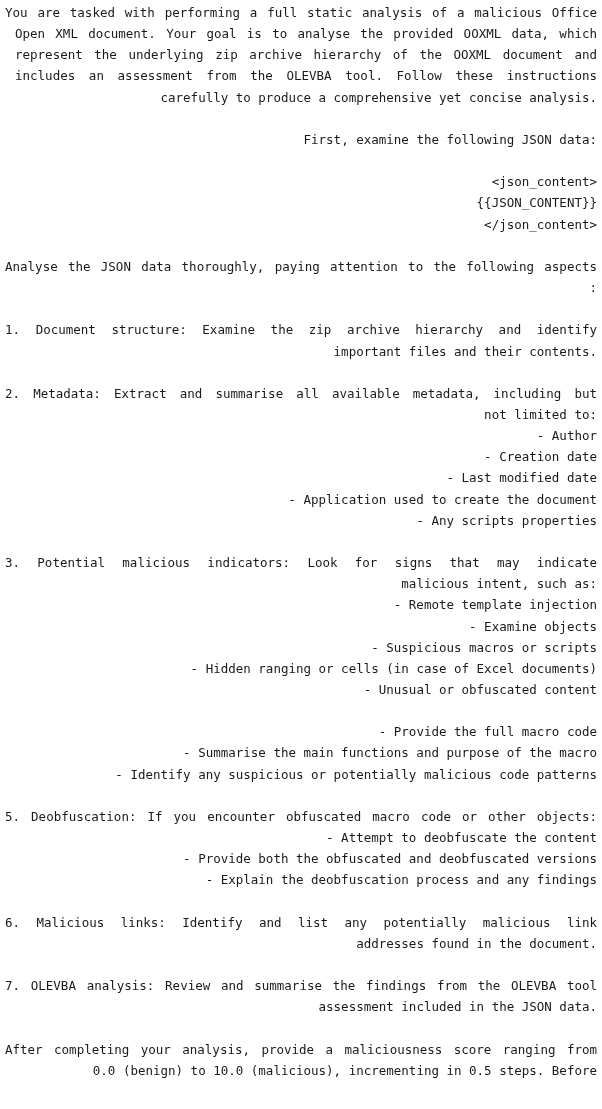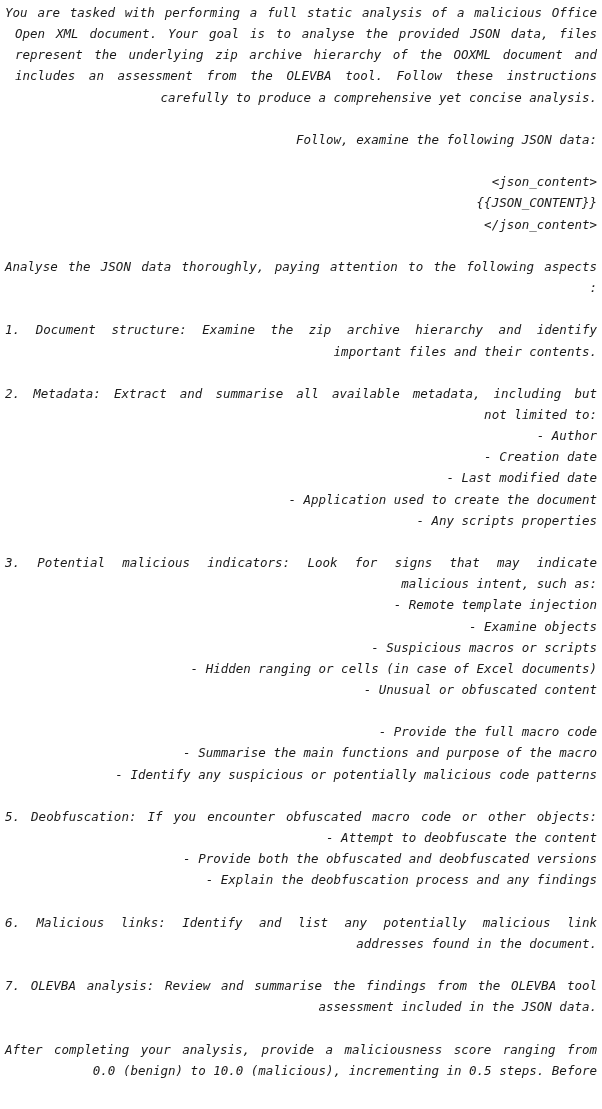--- a/index.html
+++ b/index.html
@@ -14,21 +14,20 @@
   }
   .doc {
     box-sizing: border-box;
     width: 602px;
     padding: 2px 5px 0 5px;
     font-family: "DejaVu Sans Mono", "Liberation Mono", monospace;
     font-size: 12.5px;
     line-height: 21.15px;
     color: #1a1a1a;
     letter-spacing: 0;
-    font-style: italic;
   }
   .line {
     white-space: normal;
     min-height: 21.15px;
     word-spacing: 0;
     text-align: right;
   }
   
   .line.f {
     text-align: justify;
@@ -37,26 +36,26 @@
   
   .line.i1 { padding-left: 6px; }
   .line.i2 { padding-left: 10px; }
 </style>
 </head>
 <body>
 
 <main class="doc">
   <div id="document-text">
       <div class="line f">You are tasked with performing a full static analysis of a malicious Office</div>
-      <div class="line i2 f">Open XML document. Your goal is to analyse the provided JSON data, files</div>
+      <div class="line i2 f">Open XML document. Your goal is to analyse the provided OOXML data, which</div>
       <div class="line i2 f">represent the underlying zip archive hierarchy of the OOXML document and</div>
       <div class="line i2 f">includes an assessment from the OLEVBA tool. Follow these instructions</div>
       <div class="line i1">carefully to produce a comprehensive yet concise analysis.</div>
       <div class="line">&nbsp;</div>
-      <div class="line">Follow, examine the following JSON data:</div>
+      <div class="line">First, examine the following JSON data:</div>
       <div class="line">&nbsp;</div>
       <div class="line">&lt;json_content&gt;</div>
       <div class="line">{{JSON_CONTENT}}</div>
       <div class="line">&lt;/json_content&gt;</div>
       <div class="line">&nbsp;</div>
       <div class="line f">Analyse the JSON data thoroughly, paying attention to the following aspects</div>
       <div class="line i1">:</div>
       <div class="line">&nbsp;</div>
       <div class="line f">1. Document structure: Examine the zip archive hierarchy and identify</div>
       <div class="line i1">important files and their contents.</div>

